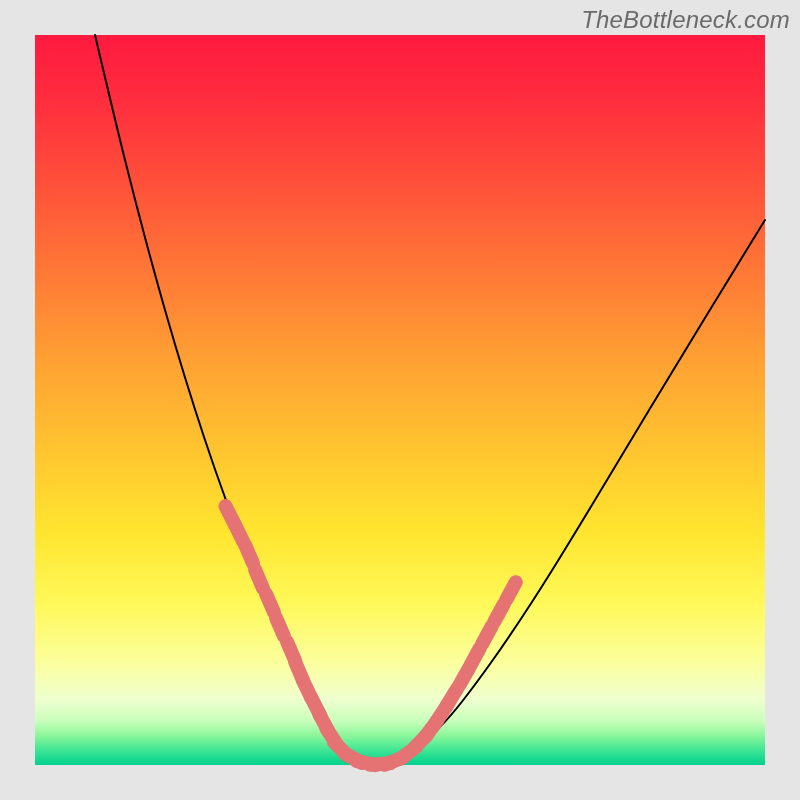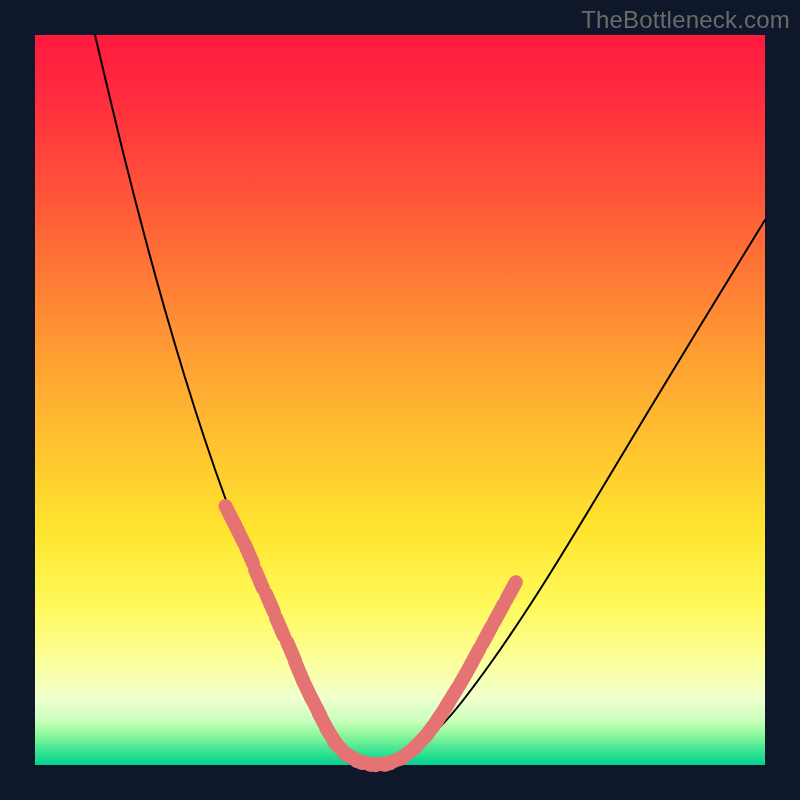--- a/index.html
+++ b/index.html
@@ -8,21 +8,22 @@
     width: 800px;
     height: 800px;
     background: #000;
     overflow: hidden;
     font-family: Arial, Helvetica, sans-serif;
   }
   .frame {
     position: absolute;
     left: 0; top: 0;
     width: 800px; height: 800px;
-    background: #0f172a;
+    background: #e5e5e5;
+    font-style: italic;
   }
   .plot-area {
     position: absolute;
     left: 35px;
     top: 35px;
     width: 730px;
     height: 730px;
     
     background: linear-gradient(
       to bottom,

